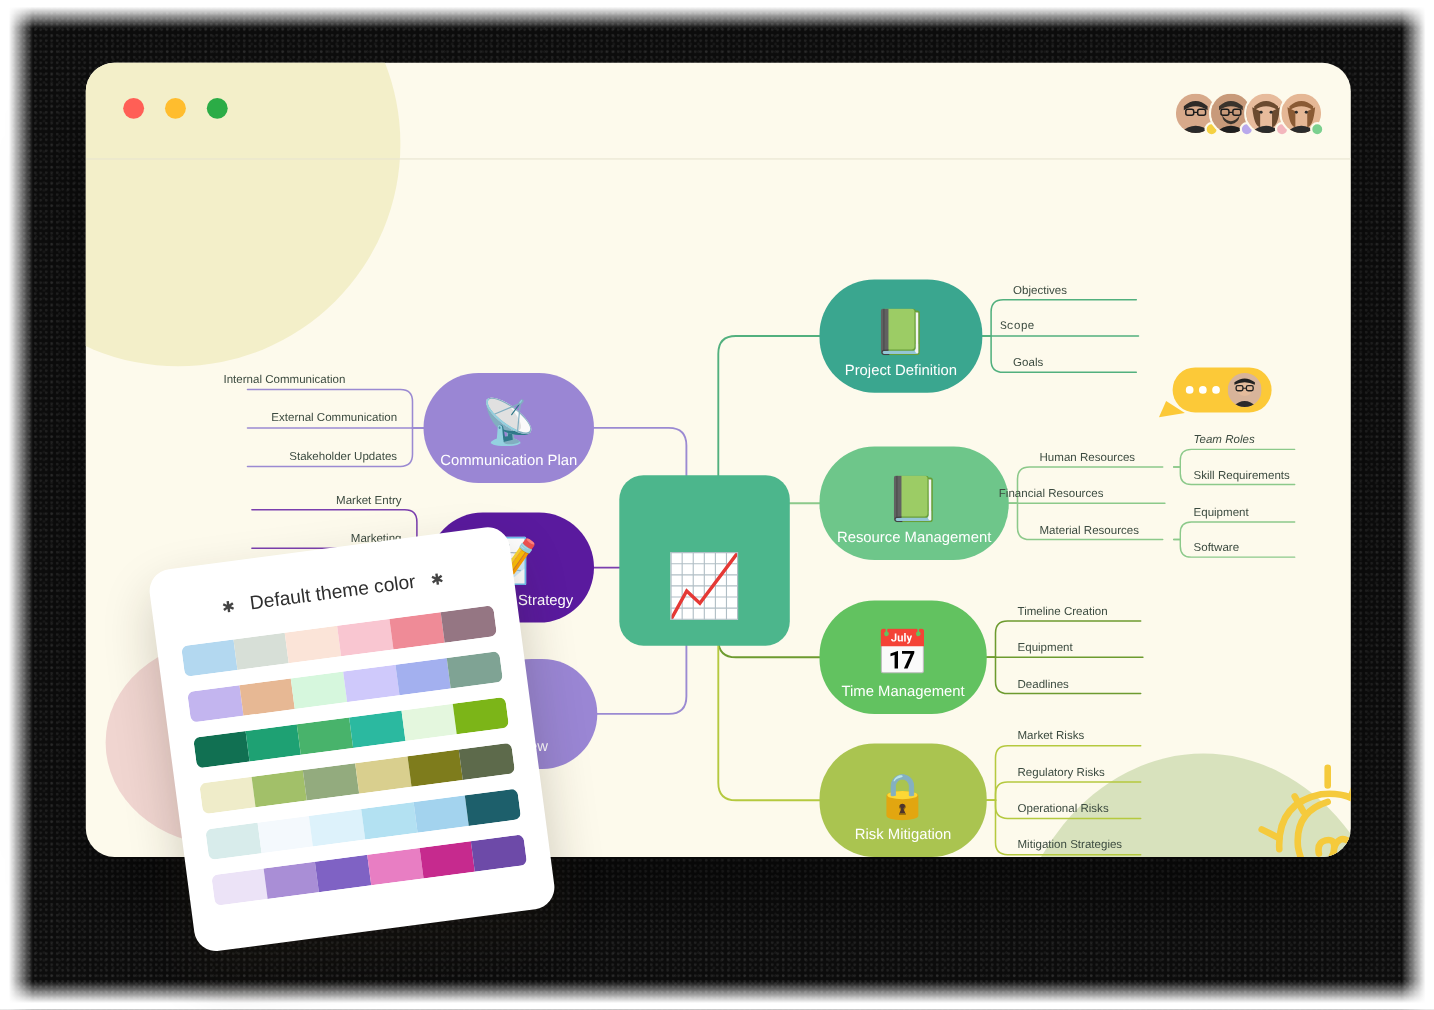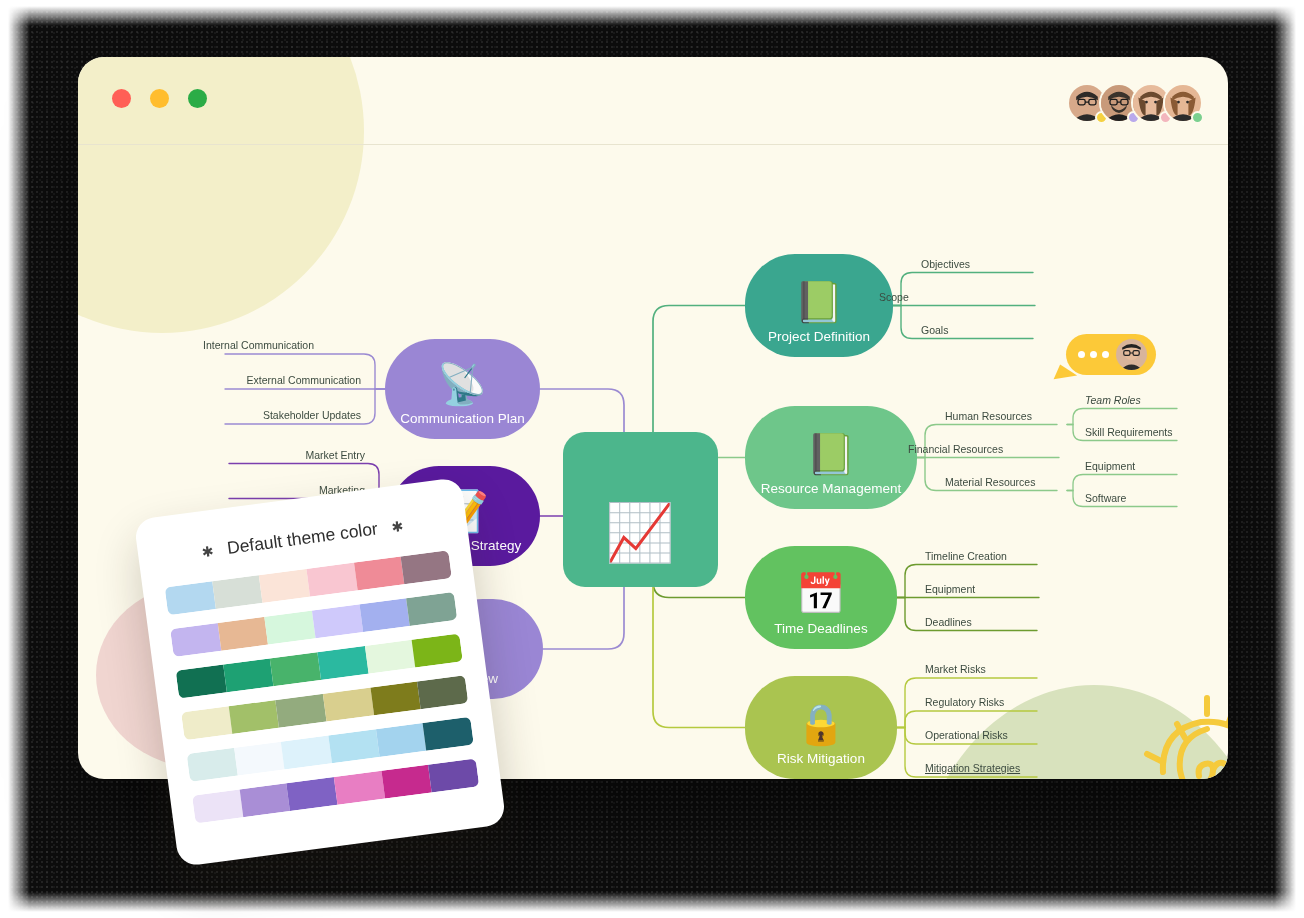--- a/index.html
+++ b/index.html
@@ -269,56 +269,56 @@
           <div class="node node-pill" style="left: 667px; top: 110px; width: 148px; height: 103px; background: rgb(58, 166, 143);">
             <div class="ico">📗</div>
             <div class="lbl">Project Definition</div>
           </div>
           <div class="node node-pill" style="left: 667px; top: 262px; width: 172px; height: 103px; background: rgb(110, 198, 138);">
             <div class="ico">📗</div>
             <div class="lbl">Resource Management</div>
           </div>
           <div class="node node-pill" style="left: 667px; top: 402px; width: 152px; height: 103px; background: rgb(98, 194, 96);">
             <div class="ico">📅</div>
-            <div class="lbl">Time Deadlines</div>
+            <div class="lbl">Time Management</div>
           </div>
           <div class="node node-pill" style="left: 667px; top: 532px; width: 152px; height: 103px; background: rgb(170, 196, 80);">
             <div class="ico">🔒</div>
             <div class="lbl">Risk Mitigation</div>
           </div>
           <div class="node node-pill" style="left: 307px; top: 195px; width: 155px; height: 100px; background: rgb(154, 134, 212);">
             <div class="ico">📡</div>
             <div class="lbl">Communication Plan</div>
           </div>
           <div class="node node-pill" style="left: 311px; top: 322px; width: 151px; height: 100px; background: rgb(90, 26, 158);">
             <div class="ico">📝</div>
             <div class="lbl">Execution Strategy</div>
           </div>
           <div class="node node-pill" style="left: 355px; top: 455px; width: 110px; height: 100px; background: rgb(154, 134, 212);">
             <div class="lbl">iew</div>
           </div>
         </div>
       <div id="leaves">
           <div class="leaf" style="left: 843px; top: 113.5px;">Objectives</div>
-          <div class="leaf" style="left: 801px; top: 146.5px;">Scope</div>
+          <div class="leaf" style="left: 831px; top: 146.5px; font-family: Liberation Mono, monospace;">Scope</div>
           <div class="leaf" style="left: 843px; top: 179.5px;">Goals</div>
           <div class="leaf" style="left: 867px; top: 265.5px;">Human Resources</div>
           <div class="leaf" style="left: 1007px; top: 249.5px; font-style: italic;">Team Roles</div>
           <div class="leaf" style="left: 1007px; top: 281.5px;">Skill Requirements</div>
           <div class="leaf" style="left: 830px; top: 298.5px;">Financial Resources</div>
           <div class="leaf" style="left: 867px; top: 331.5px;">Material Resources</div>
           <div class="leaf" style="left: 1007px; top: 315.5px;">Equipment</div>
           <div class="leaf" style="left: 1007px; top: 347.5px;">Software</div>
           <div class="leaf" style="left: 847px; top: 405.5px;">Timeline Creation</div>
           <div class="leaf" style="left: 847px; top: 438.5px;">Equipment</div>
           <div class="leaf" style="left: 847px; top: 471.5px;">Deadlines</div>
           <div class="leaf" style="left: 847px; top: 519px;">Market Risks</div>
           <div class="leaf" style="left: 847px; top: 552px;">Regulatory Risks</div>
           <div class="leaf" style="left: 847px; top: 585px;">Operational Risks</div>
-          <div class="leaf" style="left: 847px; top: 618px; text-decoration: underline;">Mitigation Strategies</div>
+          <div class="leaf" style="left: 847px; top: 618px;">Mitigation Strategies</div>
           <div class="leaf lt" style="top: 195px; right: 914px;">Internal Communication</div>
           <div class="leaf lt" style="top: 230px; right: 867px;">External Communication</div>
           <div class="leaf lt" style="top: 265px; right: 867px;">Stakeholder Updates</div>
           <div class="leaf lt" style="top: 304.5px; right: 863px; margin-left: 40px;">Market Entry</div>
           <div class="leaf lt" style="top: 339.5px; right: 863px;">Marketing</div>
           <div class="leaf lt" style="top: 374.5px; right: 863px;">Sales Strategy</div>
           <div class="leaf lt" style="top: 409.5px; right: 863px;">Customer Support</div>
         </div>
 
       <div class="bubble-tail"></div>

